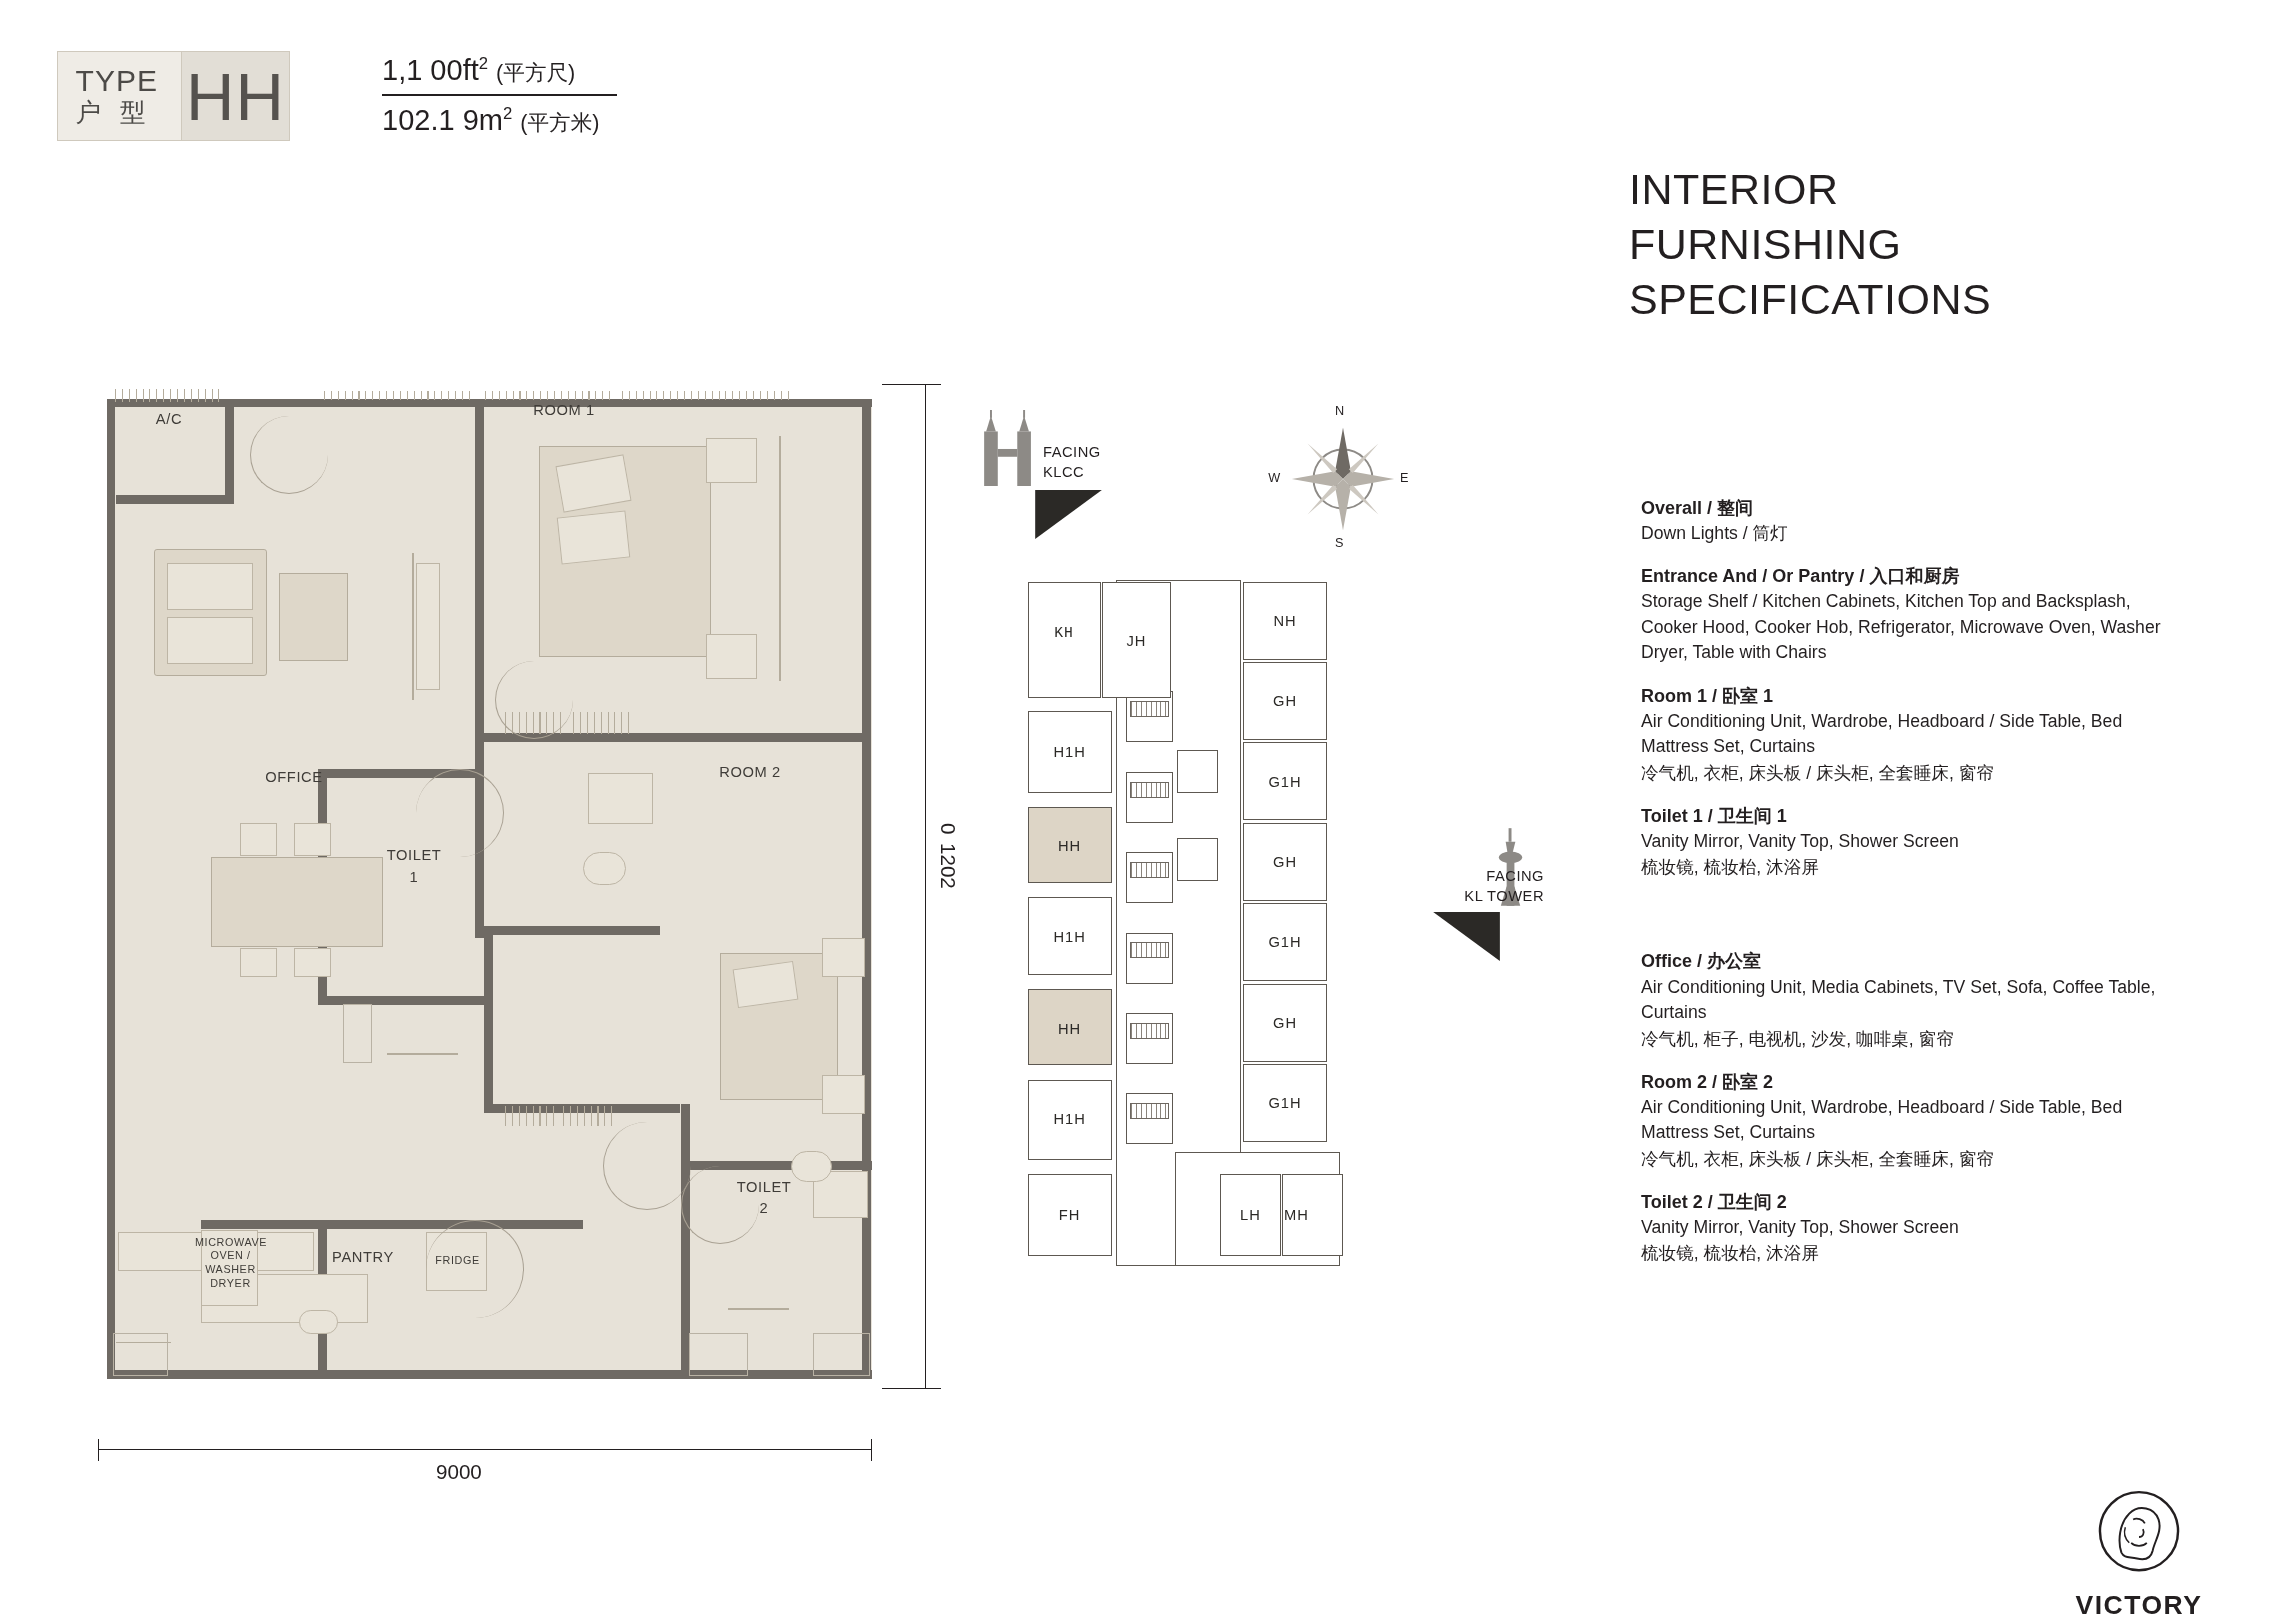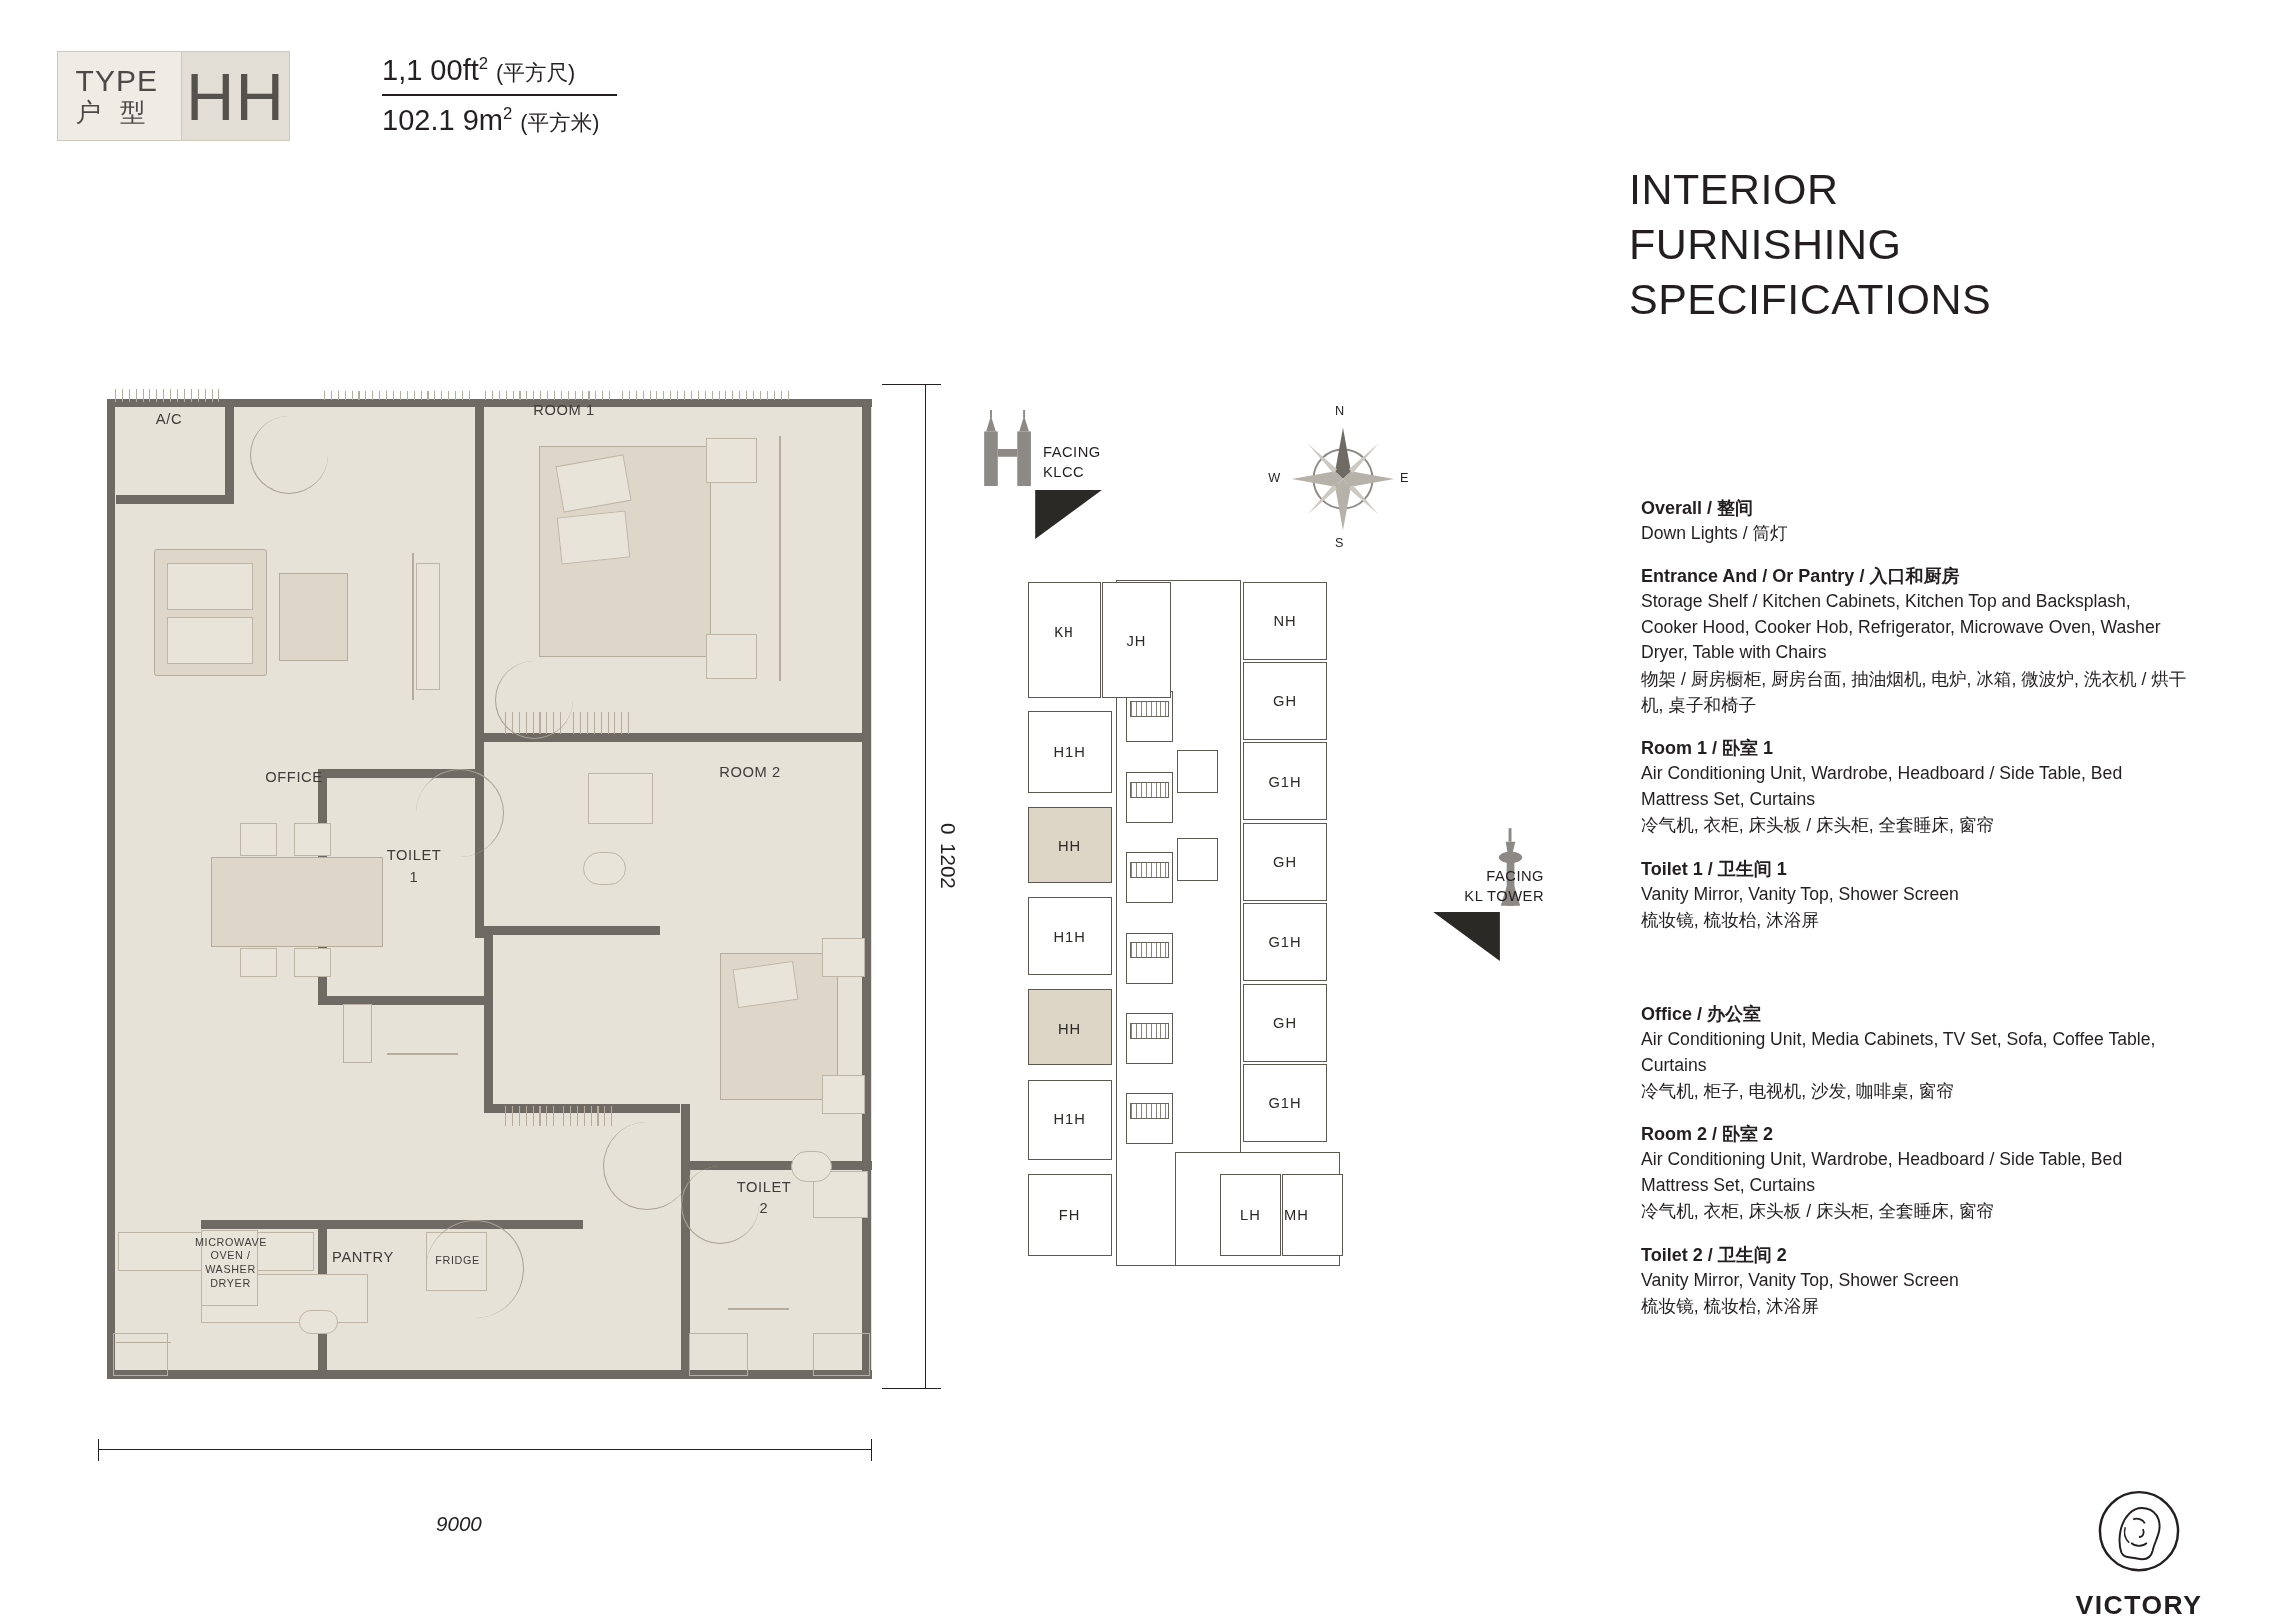--- a/index.html
+++ b/index.html
@@ -121,21 +121,20 @@
 </div>
 
 <div id="spec-list">
   <div class="grp">
     <div class="hd">Overall / 整间</div>
     <div class="en">Down Lights / 筒灯</div>
   </div>
   <div class="grp">
     <div class="hd">Entrance And /  Or  Pantry / 入口和厨房</div>
     <div class="en">Storage Shelf / Kitchen Cabinets, Kitchen Top and Backsplash, Cooker Hood, Cooker Hob, Refrigerator, Microwave Oven, Washer Dryer, Table with Chairs</div>
-    <div class="cn2">物架 / 厨房橱柜, 厨房台面, 抽油烟机, 电炉, 冰箱, 微波炉, 洗衣机 / 烘干机, 桌子和椅子</div>
   </div>
   <div class="grp">
     <div class="hd">Room 1 / 卧室 1</div>
     <div class="en">Air Conditioning Unit, Wardrobe, Headboard / Side Table, Bed Mattress Set, Curtains</div>
     <div class="cn2">冷气机, 衣柜, 床头板 / 床头柜, 全套睡床, 窗帘</div>
   </div>
   <div class="grp">
     <div class="hd">Toilet 1 / 卫生间 1</div>
     <div class="en">Vanity Mirror, Vanity Top, Shower Screen</div>
     <div class="cn2">梳妆镜, 梳妆枱, 沐浴屏</div>
@@ -264,21 +263,21 @@
   <div class="lbl sm" style="left:102px; top:859px; width:71px;">MICROWAVE</div>
   <div class="lbl sm" style="left:102px; top:872px; width:71px;">OVEN /</div>
   <div class="lbl sm" style="left:102px; top:886px; width:71px;">WASHER</div>
   <div class="lbl sm" style="left:102px; top:900px; width:71px;">DRYER</div>
 </div>
 
 <div>
   <div class="dimline" style="left:98px; top:1449px; width:774px; height:1px;"></div>
   <div class="dimline" style="left:98px; top:1439px; width:1px; height:21.6px;"></div>
   <div class="dimline" style="left:871px; top:1439px; width:1px; height:21.6px;"></div>
-  <div class="dimtxt" style="left:436px; top:1512px;font-style:italic;">9000</div>
+  <div class="dimtxt" style="left:436px; top:1460px;">9000</div>
 </div>
 <div>
   <div class="dimline" style="left:925px; top:384px; width:1px; height:1005px;"></div>
   <div class="dimline" style="left:882px; top:384px; width:59px; height:1px;"></div>
   <div class="dimline" style="left:882px; top:1388px; width:59px; height:1px;"></div>
   <div class="dimtxt vert" style="left:936px; top:843px;">1202</div>
   <div class="dimtxt vert" style="left:936px; top:823px;">0</div>
 </div>
 
 <div>

